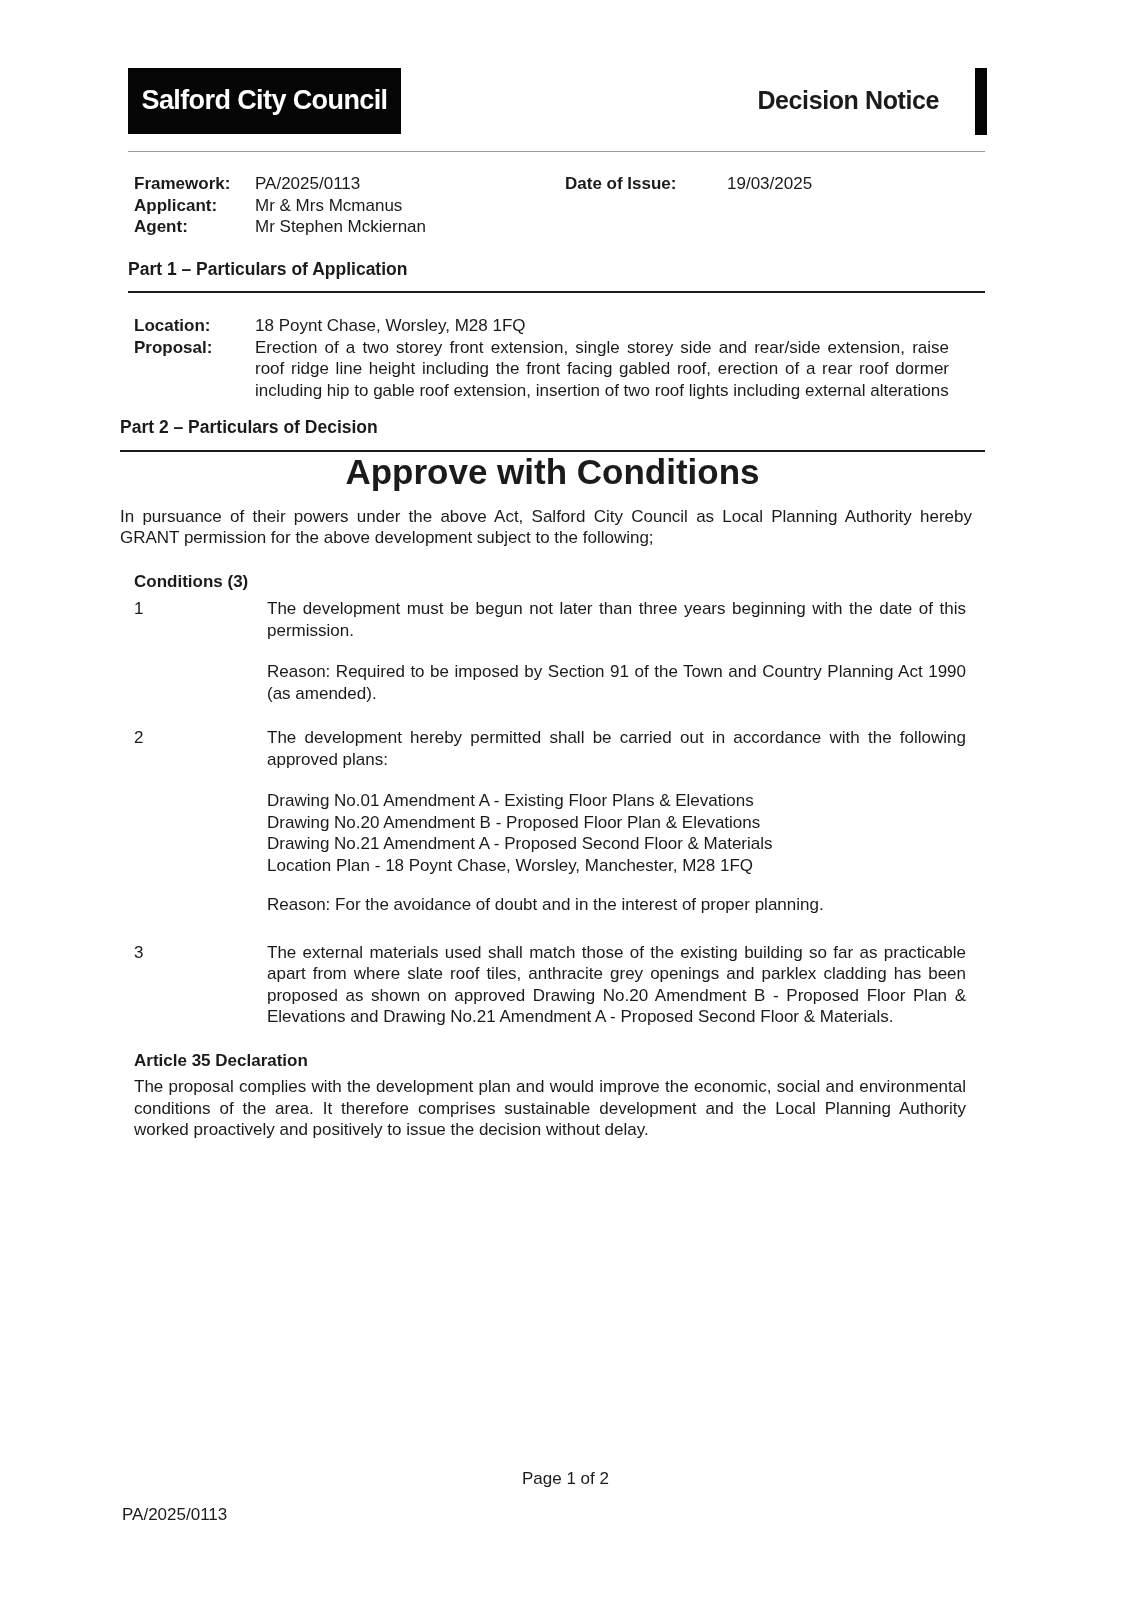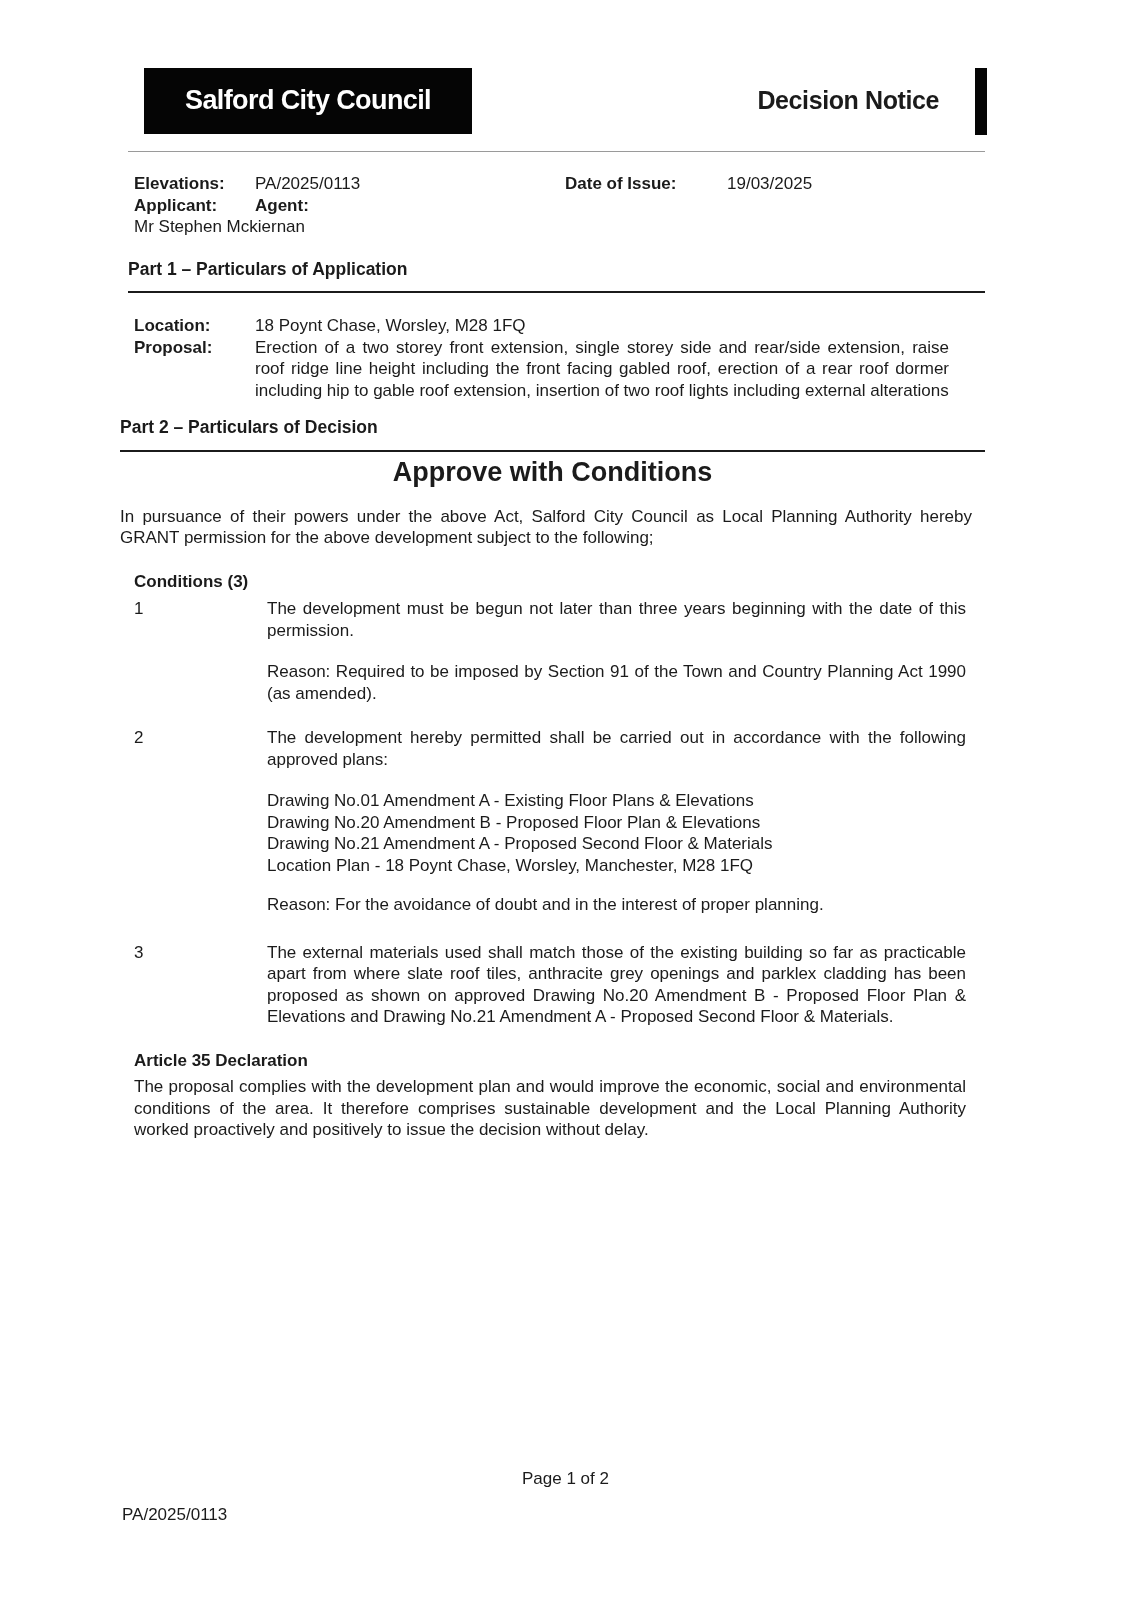--- a/index.html
+++ b/index.html
@@ -8,21 +8,21 @@
   .page {
     position:relative; width:1131px; height:1600px; background:#ffffff;
     color:#1b1b1b; overflow:hidden; margin:0 auto;
     font-size:17px; line-height:21.5px;
   }
   .content { margin-left:128px; width:857px; }
 
   
   .header { position:relative; height:66px; margin-top:68px; }
   .logo-box {
-    position:absolute; left:16px; top:0; width:328px; height:66px;
+    position:absolute; left:0; top:0; width:273px; height:66px;
     background:#050505; color:#ffffff; display:flex; align-items:center; justify-content:center;
     font-size:27px; font-weight:bold; letter-spacing:-0.6px; white-space:nowrap;
   }
   .doc-type {
     position:absolute; right:46px; top:50%; transform:translateY(-50%);
     font-size:25px; font-weight:bold; letter-spacing:-0.4px; white-space:nowrap;
   }
   .header-bar { position:absolute; right:-2px; top:0; width:12px; height:67px; background:#050505; }
   .header-rule { margin-top:17px; border-top:1px solid #9a9a9a; height:0; }
 
@@ -45,21 +45,21 @@
   }
   .part2-wrap { margin-left:-8px; width:865px; }
 
   
   .loc-grid {
     margin-top:22px; margin-left:6px; margin-right:36px;
     display:grid; grid-template-columns:121px 1fr;
   }
   .justify { text-align:justify; }
 
-  .decision-heading { margin-top:3px; text-align:center; font-weight:bold; font-size:27px; line-height:34px; }
+  .decision-heading { margin-top:3px; text-align:center; font-weight:bold; font-size:35px; line-height:34px; }
   .grant-para { margin-top:17px; margin-right:13px; text-align:justify; }
 
   .inner-indent { margin-left:14px; margin-right:19px; }
   .conditions-heading { margin-top:22px; font-weight:bold; }
 
   .cond-grid { display:grid; grid-template-columns:133px 1fr; }
   .cond-1 { margin-top:6px; }
   .cond-2 { margin-top:23px; }
   .cond-3 { margin-top:26px; }
   .cond-num { font-weight:normal; }
@@ -85,25 +85,26 @@
       <div class="logo-box">
         <span>Salford City Council</span>
       </div>
       <div class="doc-type">Decision Notice</div>
       <div class="header-bar"></div>
     </div>
     <div class="header-rule"></div>
 
 
     <div class="meta-grid">
-      <div class="b">Elevations:</div>
+      <div class="b">Framework:</div>
       <div>PA/2025/0113</div>
       <div class="b">Date of Issue:</div>
       <div>19/03/2025</div>
       <div class="b">Applicant:</div>
+      <div class="span3">Mr &amp; Mrs Mcmanus</div>
       <div class="b">Agent:</div>
       <div class="span3">Mr Stephen Mckiernan</div>
     </div>
 
     <div class="part-heading">Part 1 – Particulars of Application</div>
 
     <div class="loc-grid">
       <div class="b">Location:</div>
       <div>18 Poynt Chase, Worsley, M28 1FQ</div>
       <div class="b">Proposal:</div>

